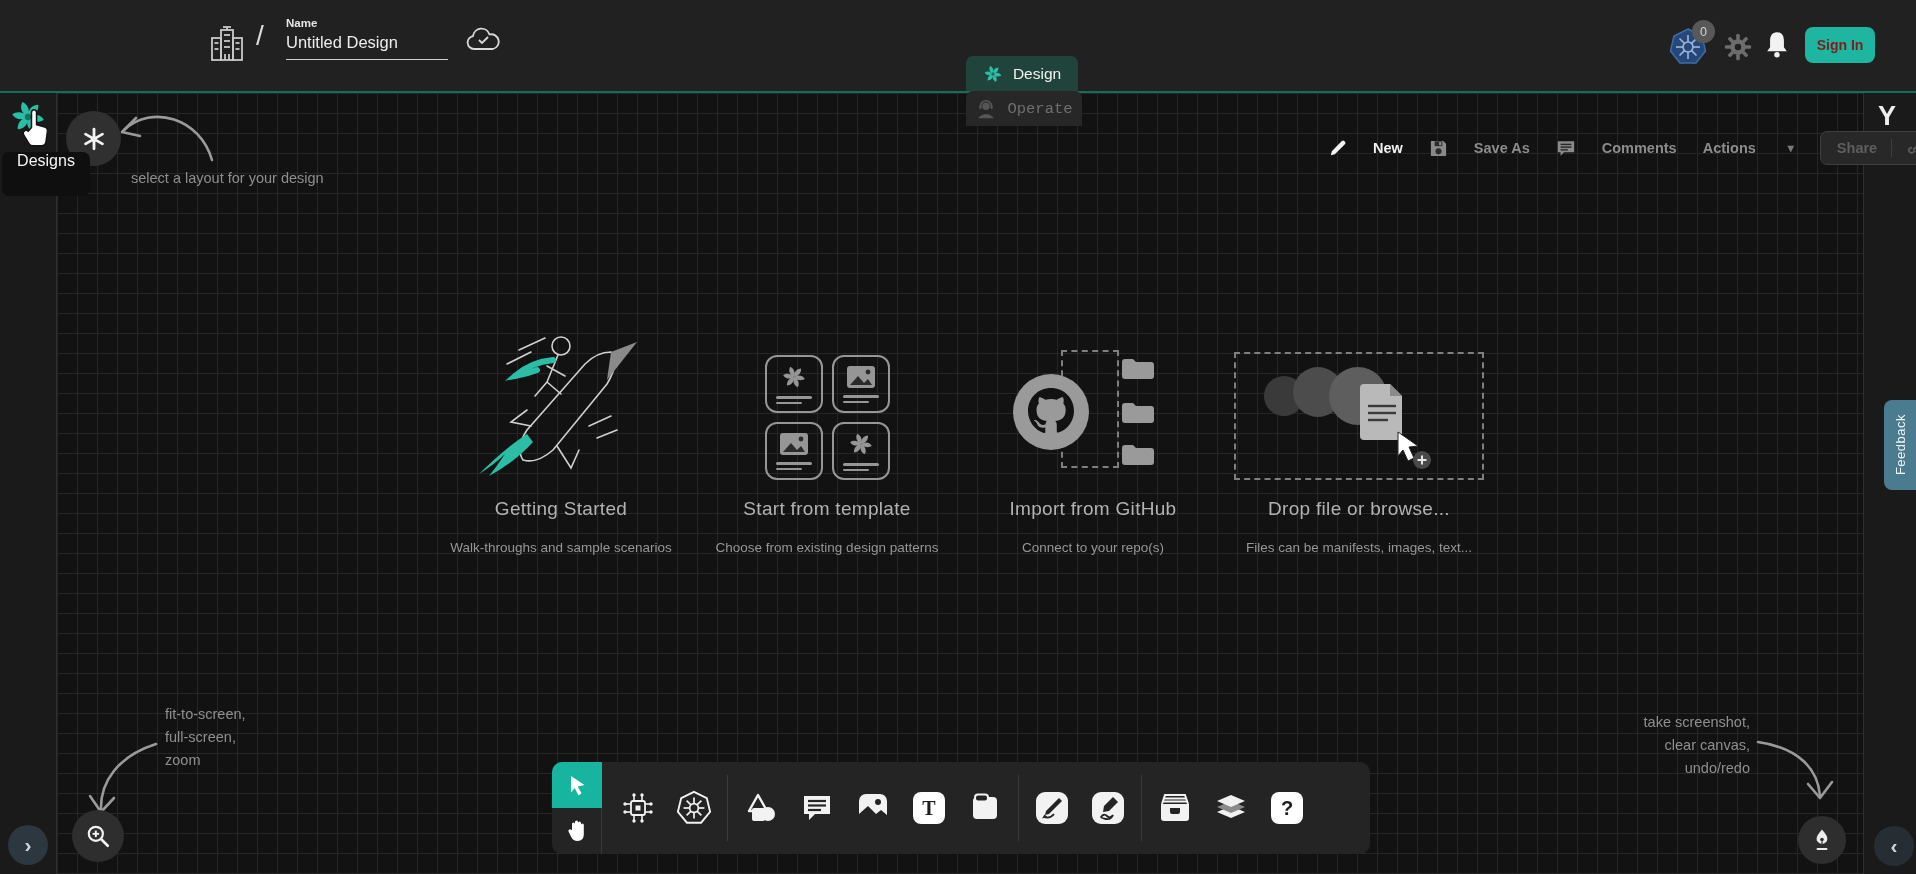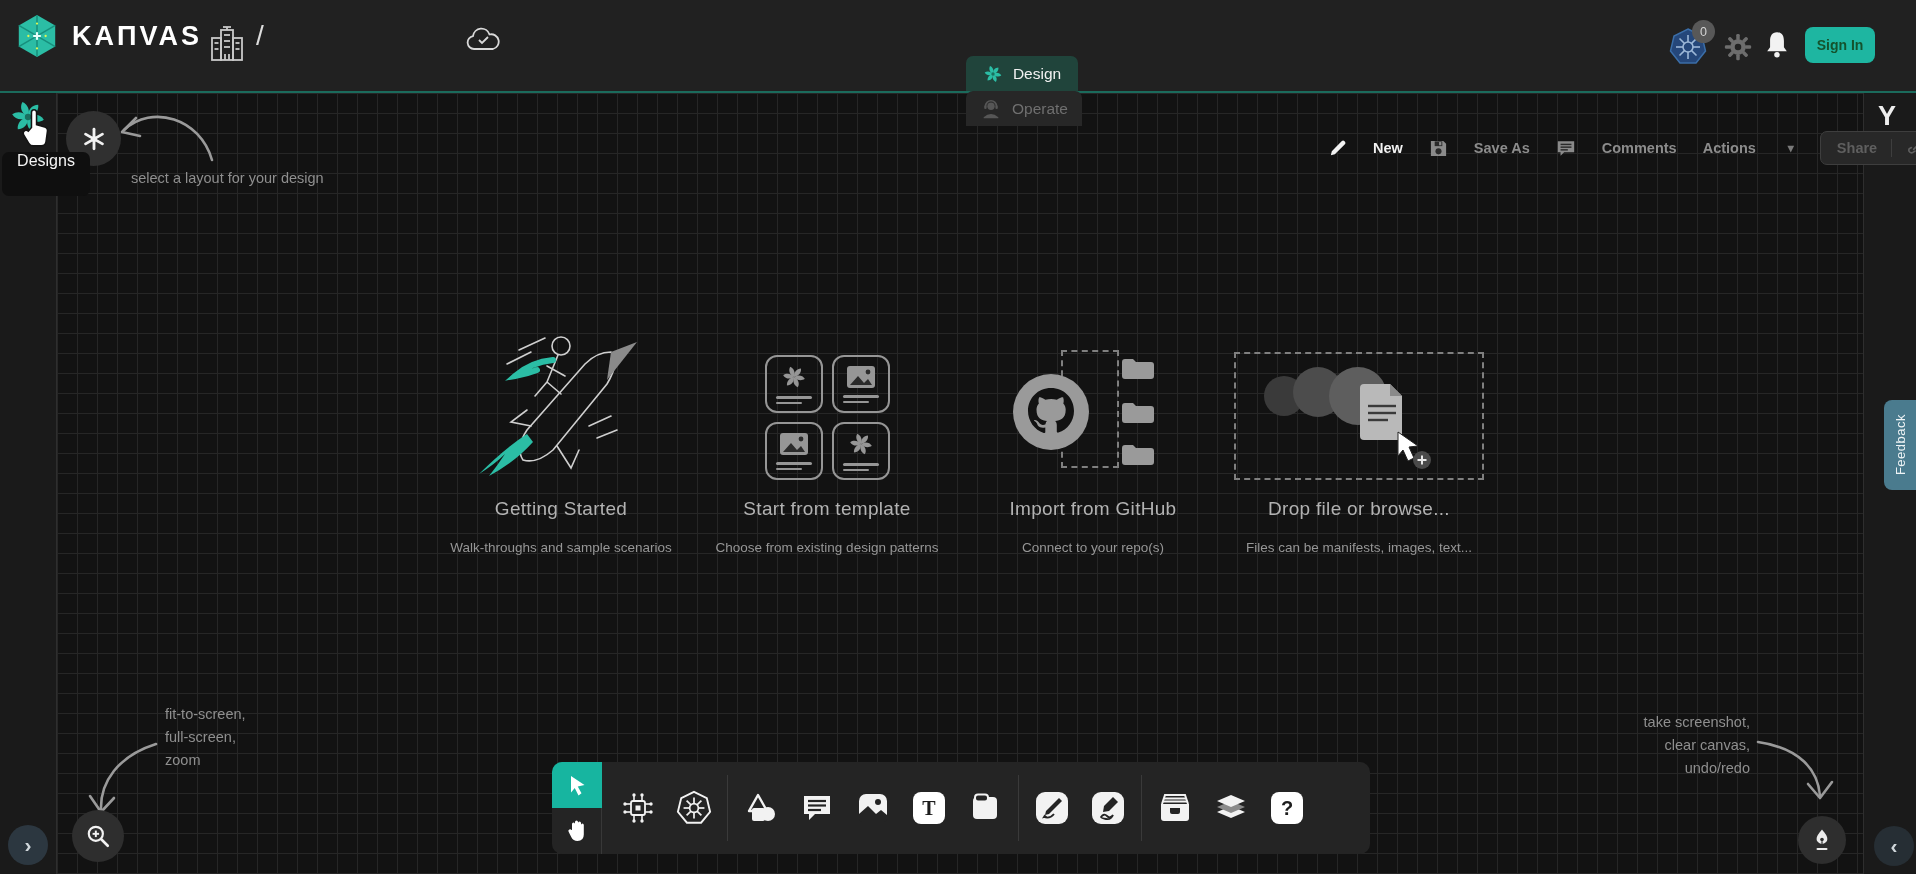--- a/index.html
+++ b/index.html
@@ -18,29 +18,29 @@
   .name-label { color:#e6e6e6; font-size:11.5px; font-weight:700; }
   .name-input { width:162px; margin-top:2px; background:transparent; border:none;
                 border-bottom:1.5px solid #cfcfcf; color:#ececec; font-size:16.5px;
                 padding:2px 0 7px 0; font-family:"Liberation Sans",sans-serif; outline:none; }
   .cloud-icon { position:absolute; left:466px; top:27px; }
 
   .tabs { position:absolute; left:966px; top:56px; display:flex;flex-direction:column; }
   .tab { height:35px; display:flex; align-items:center; justify-content:center; gap:10px;
          font-size:15.5px; border-radius:7px 7px 0 0; cursor:pointer; }
   .tab-design { width:112px; background:#20443b; color:#f2f2f2; }
-  .tab-operate { width:116px; background:#272727; color:#6f6f6f; }
+  .tab-operate { width:116px; background:#272727; color:#6f6f6f;font-family:Liberation Mono, monospace; }
   .k8s-avatar { position:absolute; left:1669px; top:28px; width:38px; height:38px; }
   .k8s-badge { position:absolute; left:1692px; top:20px; width:23px; height:23px; border-radius:50%;
                background:#585858; color:#d6d6d6; font-size:12.5px; display:flex;
                align-items:center; justify-content:center; }
   .gear-btn { position:absolute; left:1723px; top:32px; }
   .bell-btn { position:absolute; left:1763px; top:30px; }
   .signin-btn { position:absolute; left:1805px; top:27px; width:70px; height:36px;
-                background:#1eb6a1; border:none; border-radius:8px; color:#14532d;
+                background:#1eb6a1; border:none; border-radius:8px; color:#7f1d1d;
                 font-size:14px; font-weight:700; cursor:pointer;
                 font-family:"Liberation Sans",sans-serif; }
 
   
   .left-rail { position:absolute; left:0; top:93px; width:57px; height:781px;
                background:#1a1a1a; border-right:1px solid #2e2e2e; z-index:20; }
   .right-rail { position:absolute; left:1863px; top:93px; width:53px; height:781px;
                 background:#1a1a1a; border-left:1px solid #2e2e2e; z-index:20; }
   .rail-y { position:absolute; left:14px; top:8px; color:#eee; font-size:27px; font-weight:700; }
   .rail-circle { position:absolute; width:40px; height:40px; border-radius:50%;
@@ -126,41 +126,20 @@
                display:flex; align-items:center; justify-content:center; cursor:pointer; z-index:22; }
 </style>
 </head>
 <body>
 
 <div id="app">
 
   <div class="canvas"></div>
 
   <div class="header">
-    <div class="brand-wrap">
-      <svg width="46" height="46" viewBox="0 0 48 48">
-        <polygon points="24,2 43,13 43,35 24,46 5,35 5,13" fill="#2bbda5"></polygon>
-        <g stroke="#178f7c" stroke-width="1.6">
-          <line x1="24" y1="2" x2="24" y2="46"></line>
-            <line x1="5" y1="13" x2="43" y2="35"></line>
-          <line x1="43" y1="13" x2="5" y2="35"></line>
-        </g>
-        <g stroke="#e9fffa" stroke-width="2.2">
-          <line x1="24" y1="20" x2="24" y2="28"></line>
-            <line x1="20" y1="24" x2="28" y2="24"></line>
-        </g>
-        <g fill="#d9f756">
-            <circle cx="15" cy="24" r="1.2"></circle>
-            <circle cx="33" cy="24" r="1.2"></circle>
-          <circle cx="24" cy="11" r="1.2"></circle>
-            <circle cx="24" cy="37" r="1.2"></circle>
-          </g>
-      </svg>
-      <span class="brand-text">KAΠVAS</span>
-    </div>
 
     <svg class="org-icon" width="38" height="42" viewBox="0 0 38 42">
       <g stroke="#c9c9c9" stroke-width="1.8" fill="none">
         <rect x="13" y="6" width="12" height="30"></rect>
           <rect x="4" y="14" width="9" height="22"></rect>
         <rect x="25" y="14" width="9" height="22"></rect>
           <line x1="15" y1="3" x2="23" y2="3"></line>
         <line x1="19" y1="3" x2="19" y2="6"></line>
         <line x1="16" y1="11" x2="22" y2="11"></line>
           <line x1="16" y1="17" x2="22" y2="17"></line>
@@ -168,20 +147,24 @@
           <line x1="6.5" y1="19" x2="10.5" y2="19"></line>
         <line x1="6.5" y1="25" x2="10.5" y2="25"></line>
           <line x1="27.5" y1="19" x2="31.5" y2="19"></line>
         <line x1="27.5" y1="25" x2="31.5" y2="25"></line>
           <line x1="17" y1="36" x2="17" y2="30"></line>
         <line x1="21" y1="36" x2="21" y2="30"></line>
       </g>
     </svg>
     <span class="slash">/</span>
 
+    <div class="name-group">
+      <div class="name-label">Name</div>
+      <input class="name-input" type="text" value="Untitled Design" style="">
+    </div>
 
     <svg class="cloud-icon" width="34" height="26" viewBox="0 0 34 26">
       <path d="M8 22 a6.5 6.5 0 0 1 -1-12.9 A8.5 8.5 0 0 1 23.5 7.5 A5.8 5.8 0 0 1 27 22 Z" fill="none" stroke="#d9d9d9" stroke-width="1.8"></path>
       <polyline points="13,13 16,16 22,10" fill="none" stroke="#d9d9d9" stroke-width="1.8"></polyline>
     </svg>
 
     <div class="tabs">
       <div class="tab tab-design">
         <svg width="20" height="20" viewBox="0 0 24 24">
           <g fill="#2bbda5">

